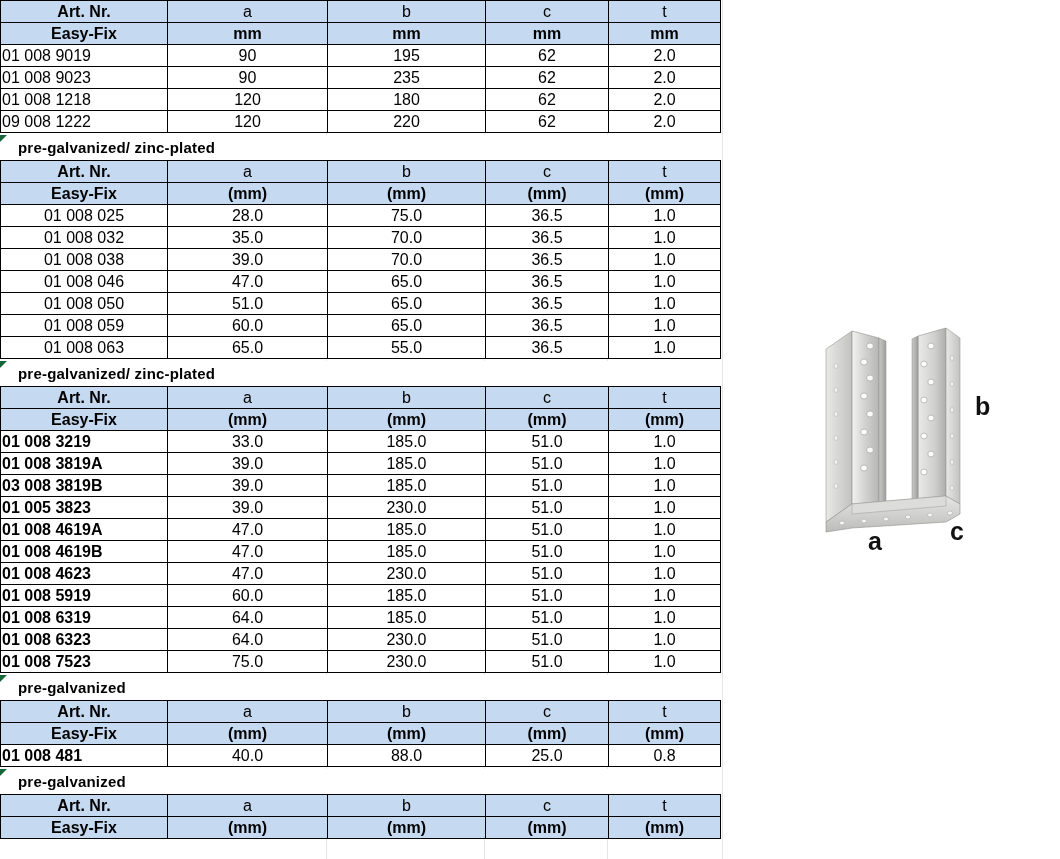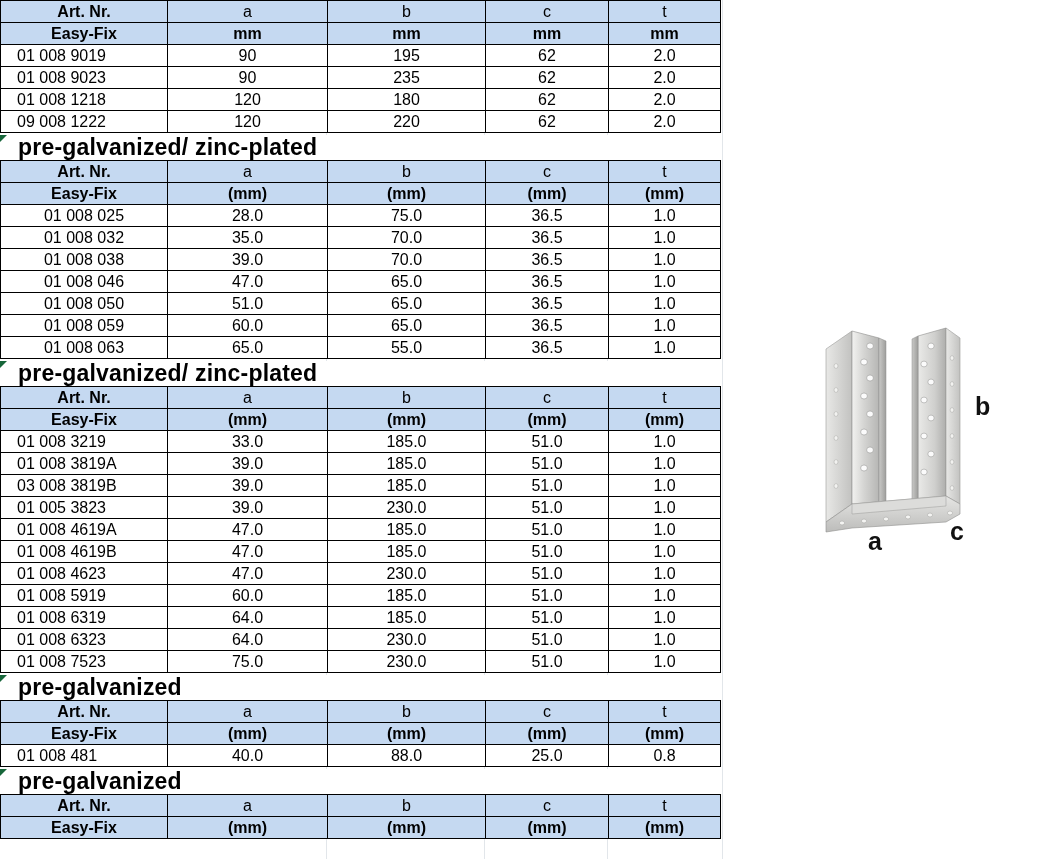--- a/index.html
+++ b/index.html
@@ -78,33 +78,33 @@
   }
   table.spec tbody td {
     background: #ffffff;
     font-weight: normal;
   }
   table.spec tbody td.art {
     text-align: center;
   }
   table.spec tbody tr.art-left td.art {
     text-align: left;
-    padding-left: 16px;
+    padding-left: 1px;
   }
   table.spec tbody tr.art-bold td.art {
-    font-weight: normal;
+    font-weight: bold;
   }
 
   
   .section-title {
     position: relative;
     width: 720px;
     height: 25px;
     line-height: 25px;
-    font-size: 23px;
+    font-size: 15px;
     font-weight: bold;
     color: #000;
     letter-spacing: .2px;
     padding-left: 18px;
     box-sizing: border-box;
     background: #ffffff;
     white-space: nowrap;
   }
   .section-title .flag {
     position: absolute;

